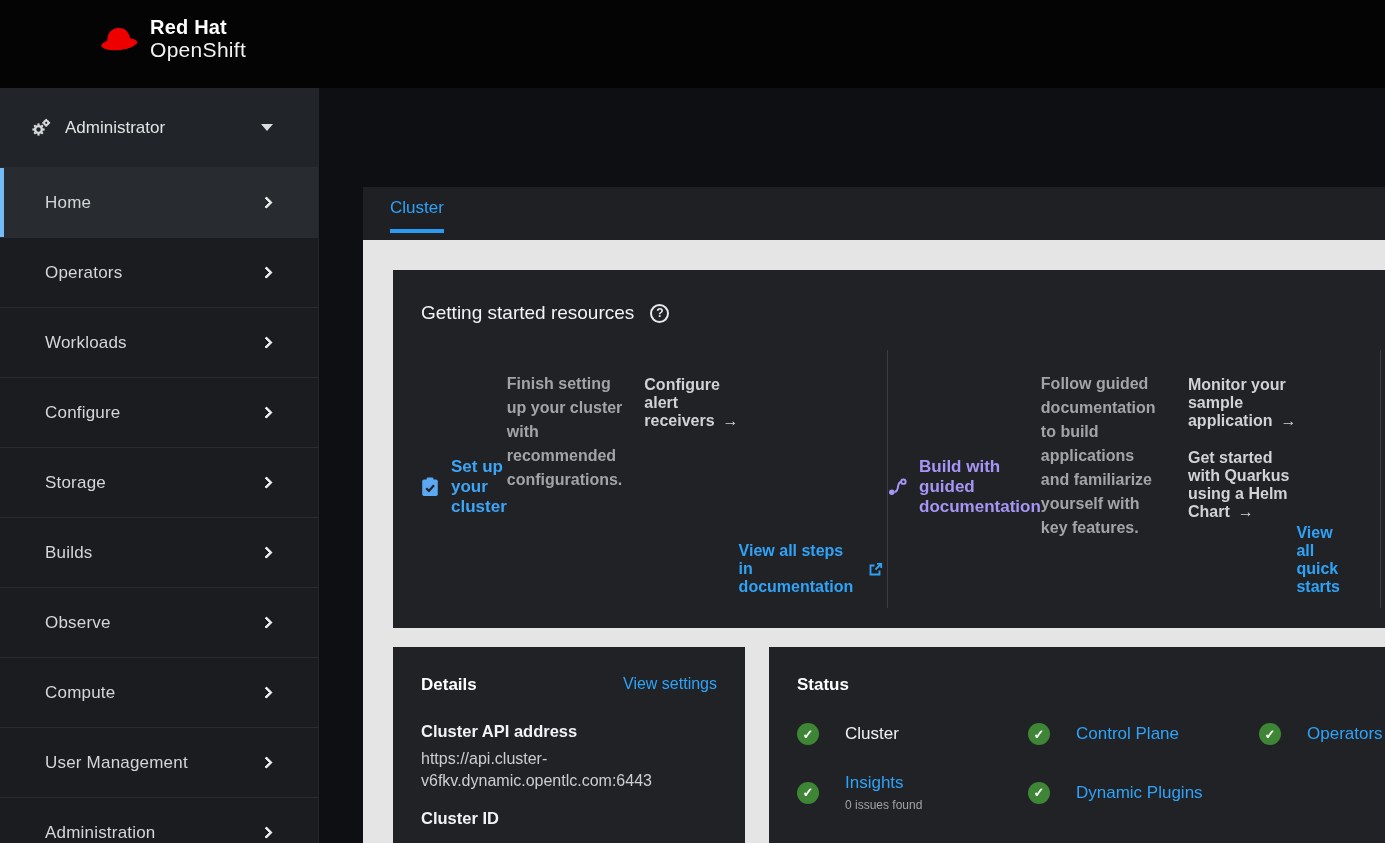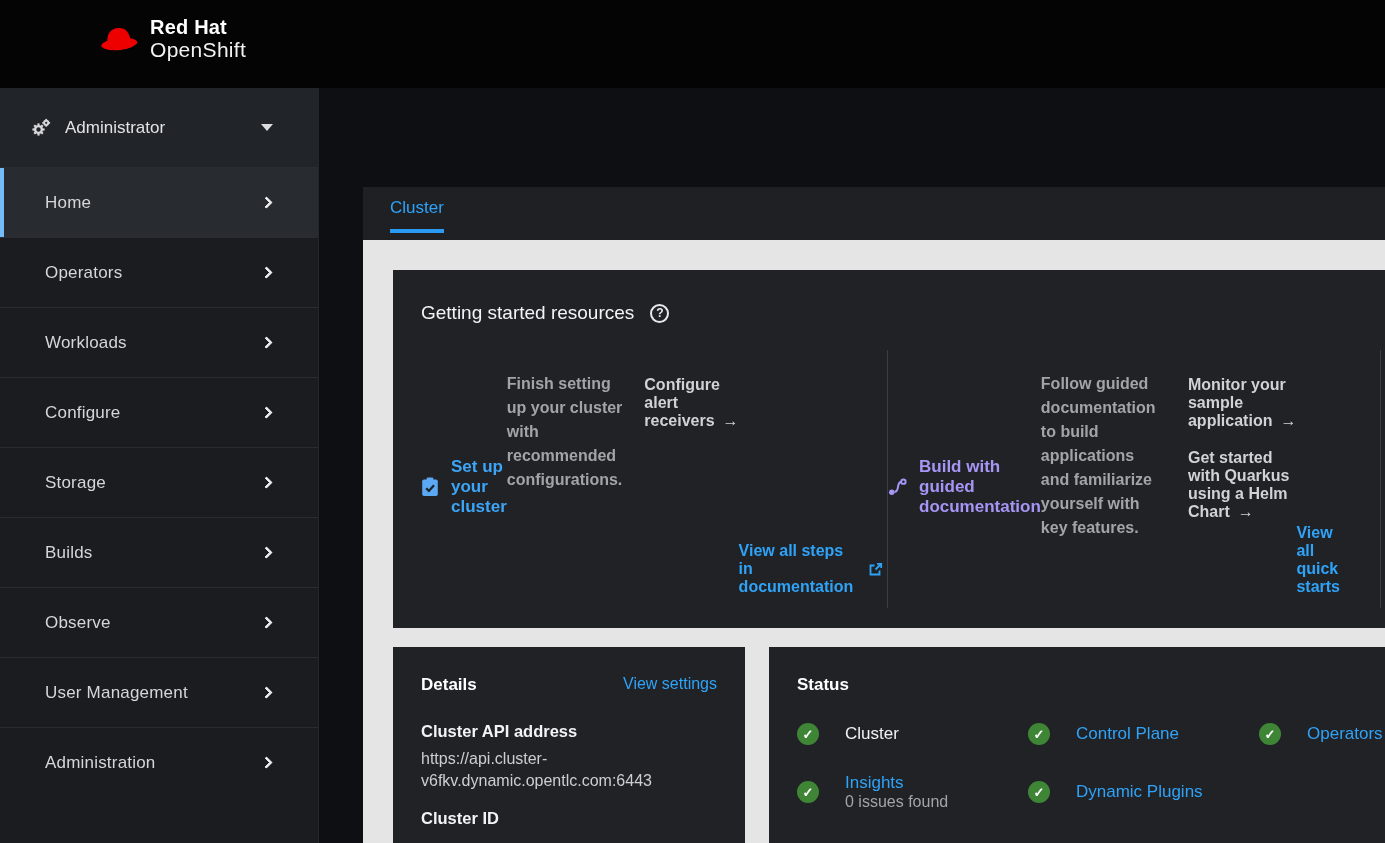--- a/index.html
+++ b/index.html
@@ -67,21 +67,21 @@
   .card-action { color:#2fa3f7; font-size:16px; text-decoration:none; cursor:pointer; }
   .field-label { margin-top:27px; color:#f2f3f4; font-size:16.5px; font-weight:700; }
   .field-label.tight { margin-top:17px; }
   .field-value { margin-top:7px; color:#ccced0; font-size:16px; line-height:22px; overflow-wrap:break-word; }
 
   .status-grid { margin-top:28px; display:grid; grid-template-columns:231px 231px 1fr; row-gap:28px; }
   .status-item { display:flex; align-items:center; }
   .check-circle { flex:0 0 auto; width:22px; height:22px; border-radius:50%; background:#3e8635; color:#fff; font-size:13px; font-weight:700; display:flex; align-items:center; justify-content:center; margin-right:26px; }
   .status-label { font-size:17px; color:#f0f1f2; }
   a.status-label { color:#2fa3f7; text-decoration:none; cursor:pointer; }
-  .status-sub { color:#a2a4a7; font-size:16px; }
+  .status-sub { margin-top:5px; color:#a2a4a7; font-size:12px; }
 
   .icon-svg { display:block; }
 </style>
 </head>
 <body>
 
 <div class="screen">
 
   <header class="masthead">
     <button class="nav-toggle" aria-label="menu">
@@ -158,20 +158,24 @@
       </li>
       <li class="nav-item">
         <span class="nav-label">Builds</span>
         <span class="chev-right"></span>
       </li>
       <li class="nav-item">
         <span class="nav-label">Observe</span>
         <span class="chev-right"></span>
       </li>
       <li class="nav-item">
+        <span class="nav-label">Compute</span>
+        <span class="chev-right"></span>
+      </li>
+      <li class="nav-item">
         <span class="nav-label">User Management</span>
         <span class="chev-right"></span>
       </li>
       <li class="nav-item">
         <span class="nav-label">Administration</span>
         <span class="chev-right"></span>
       </li>
     </ul>
   </nav>
 

